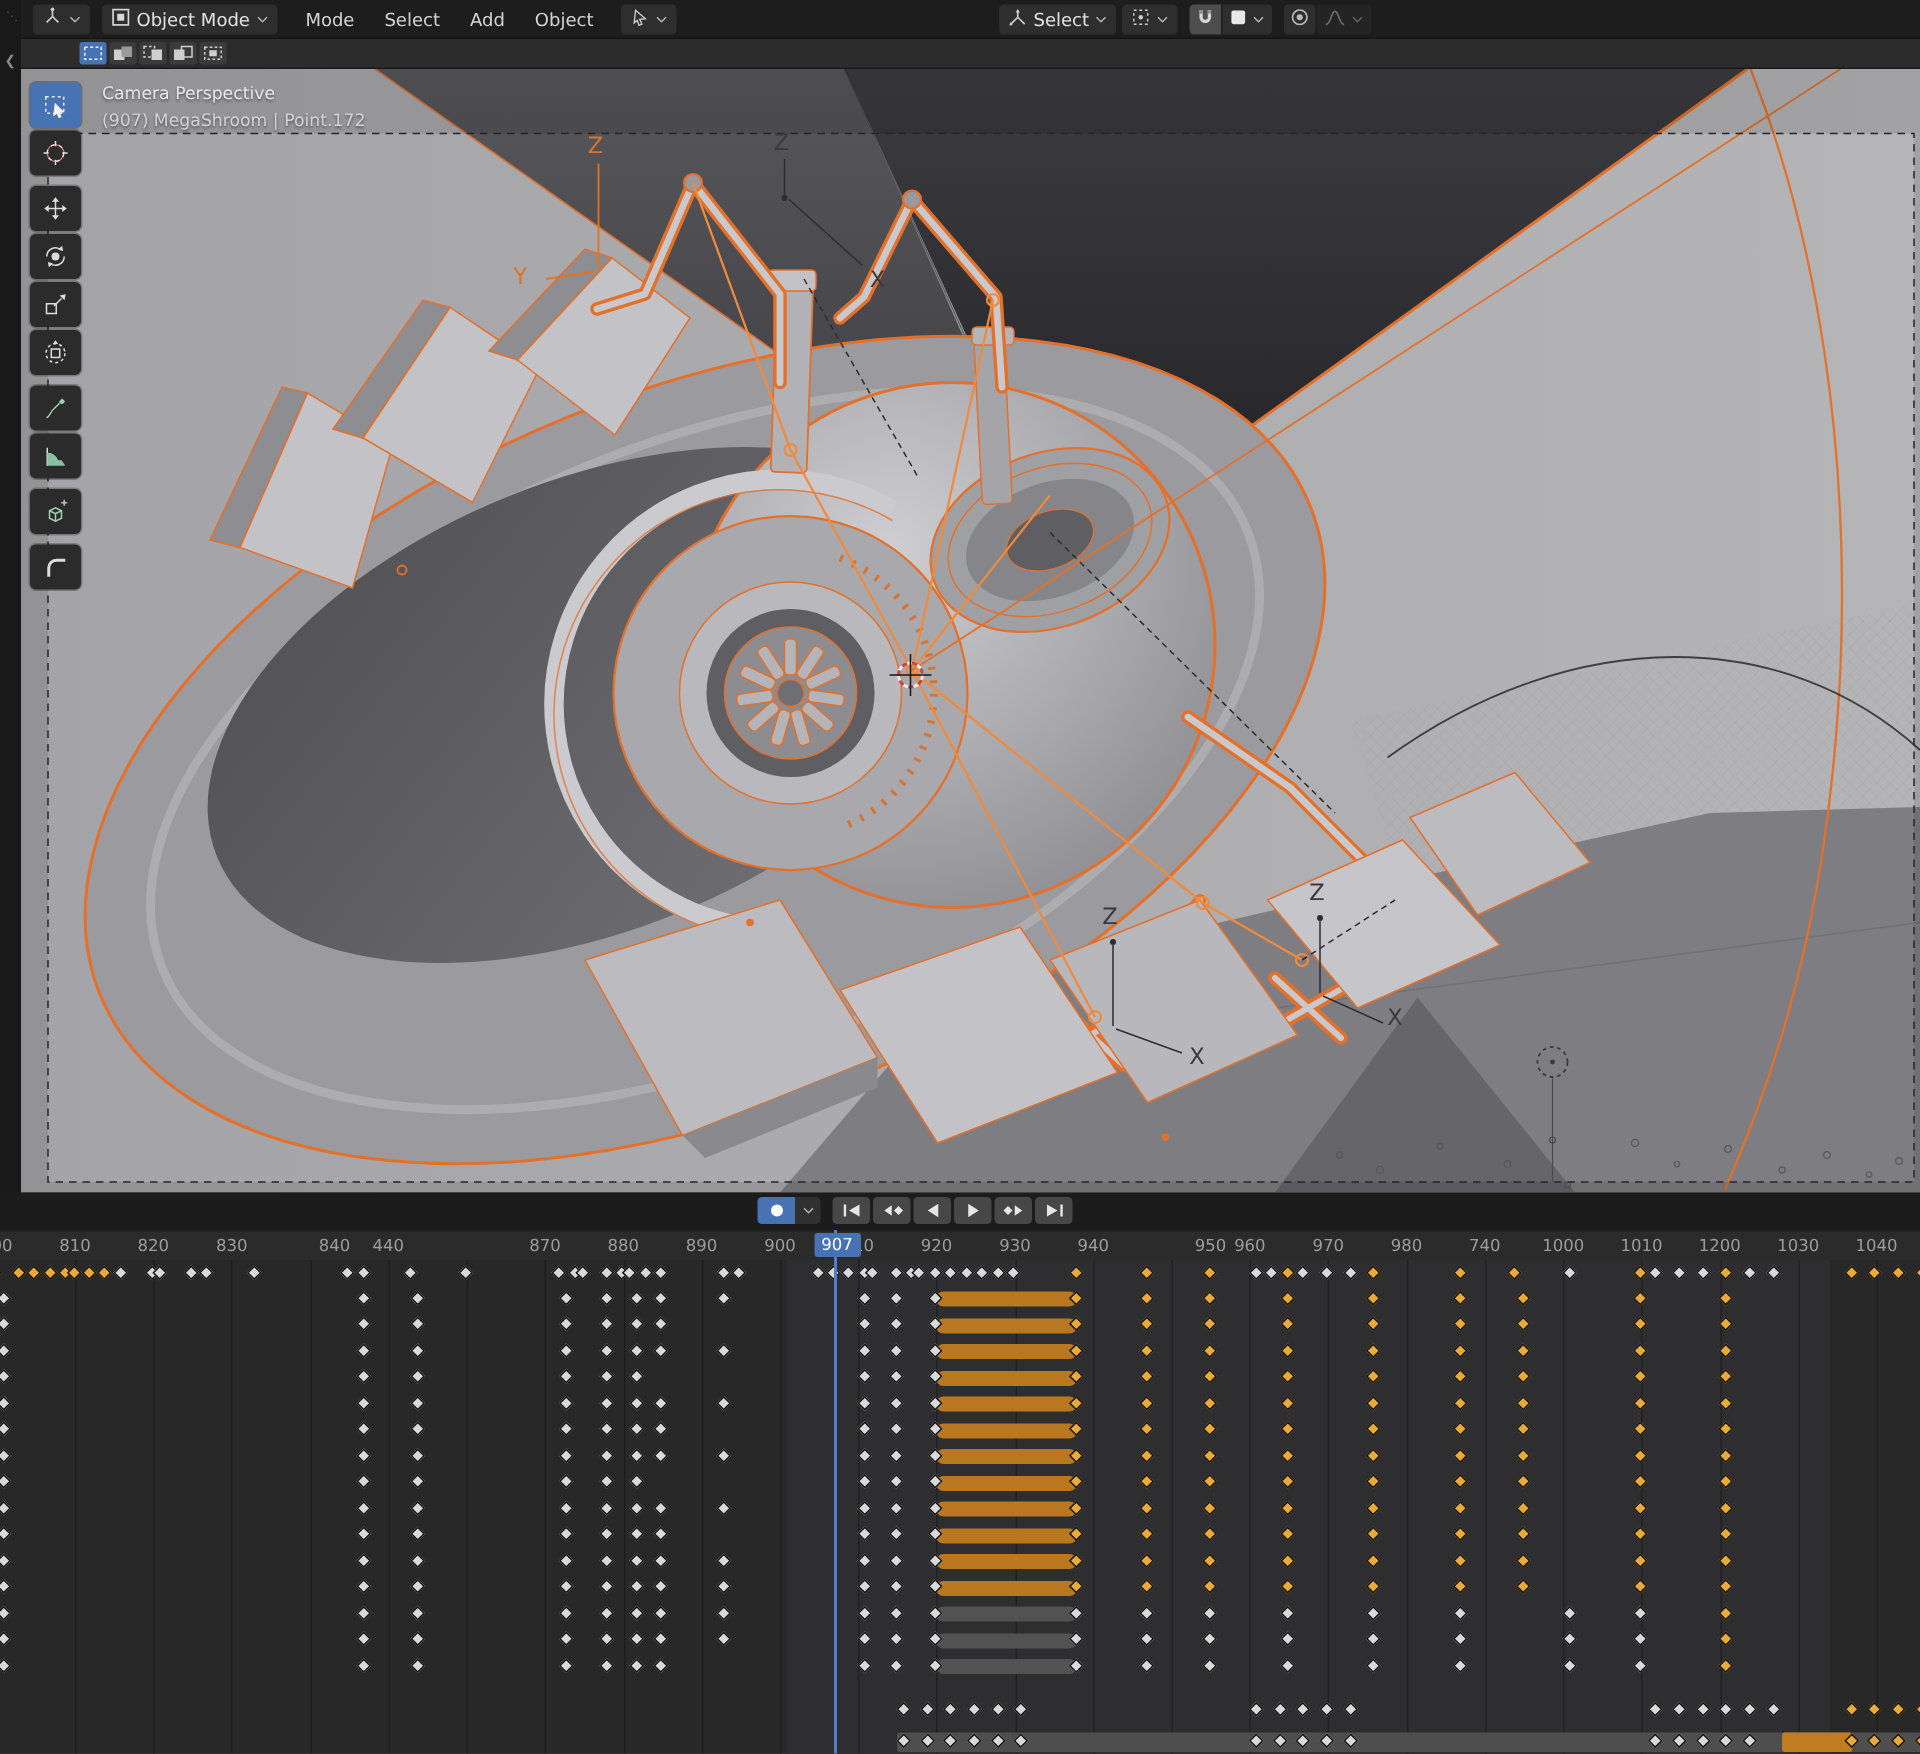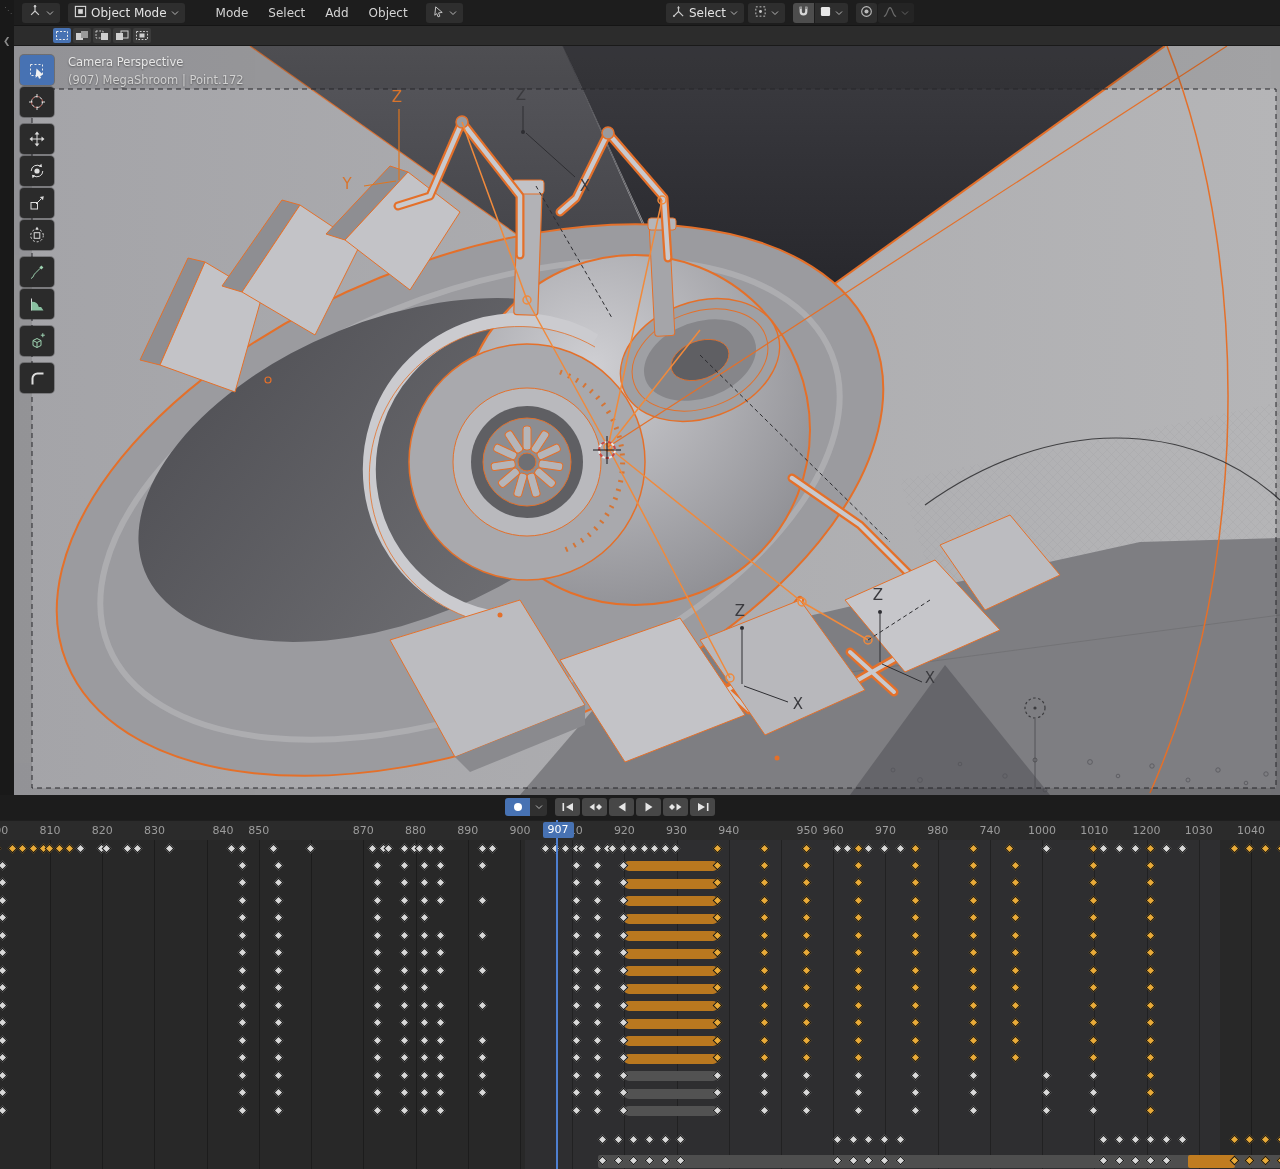--- a/index.html
+++ b/index.html
@@ -93,21 +93,21 @@
           <path d="M8 2v6M8 8L3.5 12.5M8 8l4.5 4.5" stroke="#cccccc" stroke-width="1.3" fill="none"></path>
           <circle cx="8" cy="2.5" r="1.4" fill="#cccccc"></circle>
         </svg>
     </span>
     <span class="chev">
         <svg width="8" height="6">
           <path d="M1 1.5l3 3 3-3" stroke="#b5b5b5" fill="none"></path>
         </svg>
       </span>
   </div>
-  <div class="mb-btn" style="margin-right:21px">
+  <div class="mb-btn" style="margin-right:9px">
     <span>
       <svg width="13" height="13" viewBox="0 0 14 14">
           <rect x="1.5" y="1.5" width="11" height="11" fill="none" stroke="#d8d8d8" stroke-width="1.2"></rect>
           <rect x="4.5" y="4.5" width="5" height="5" fill="#d8d8d8"></rect>
         </svg>
     </span>
     <span>Object Mode</span>
     <span class="chev">
         <svg width="8" height="6">
           <path d="M1 1.5l3 3 3-3" stroke="#b5b5b5" fill="none"></path>
@@ -582,21 +582,21 @@
         </svg>
       </div>
     </div>
 </div>
 <div id="ruler">
     <span class="tick-label" style="left: -2.217px;">800</span>
     <span class="tick-label" style="left: 50px;">810</span>
     <span class="tick-label" style="left: 102.217px;">820</span>
     <span class="tick-label" style="left: 154.434px;">830</span>
     <span class="tick-label" style="left: 223px;">840</span>
-    <span class="tick-label" style="left: 258.868px;">850</span>
+    <span class="tick-label" style="left: 258.868px;">440</span>
     <span class="tick-label" style="left: 311.085px; margin-top: 20px;">860</span>
     <span class="tick-label" style="left: 363.302px;">870</span>
     <span class="tick-label" style="left: 415.519px;">880</span>
     <span class="tick-label" style="left: 467.736px;">890</span>
     <span class="tick-label" style="left: 519.953px;">900</span>
     <span class="tick-label" style="left: 572.17px;">910</span>
     <span class="tick-label" style="left: 624.387px;">920</span>
     <span class="tick-label" style="left: 676.604px;">930</span>
     <span class="tick-label" style="left: 728.821px;">940</span>
     <span class="tick-label" style="left: 807px;">950</span>

